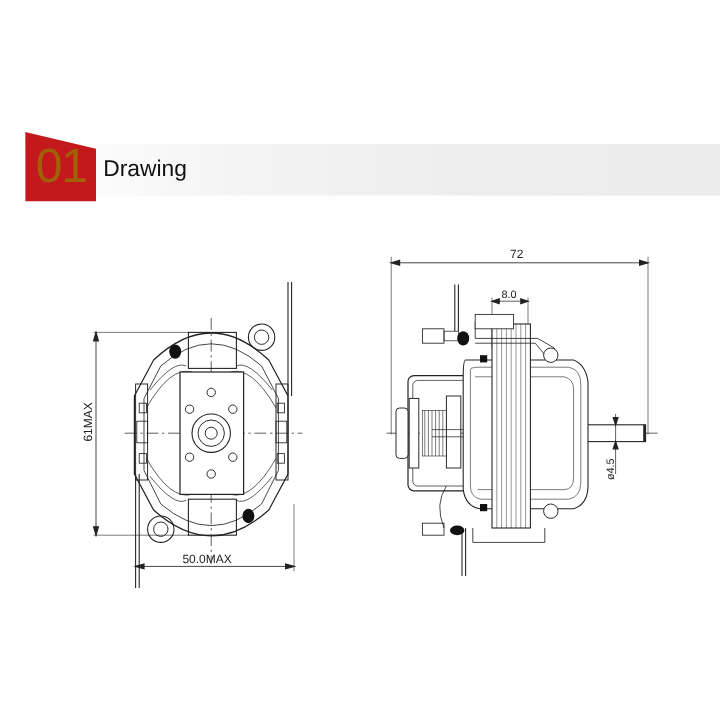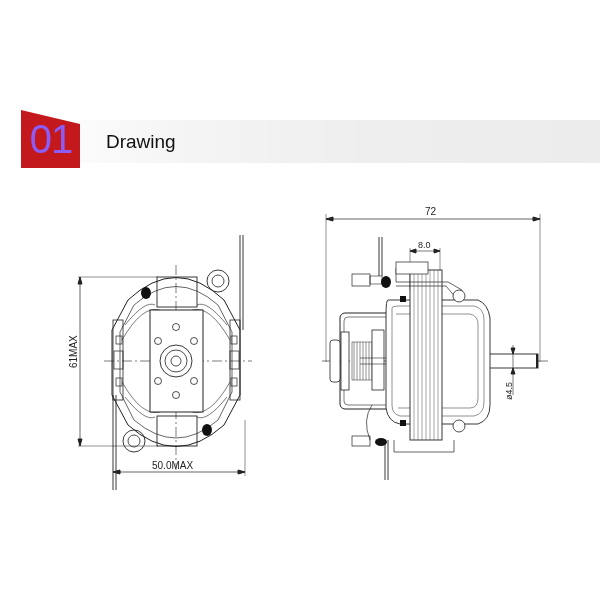--- a/index.html
+++ b/index.html
@@ -2,22 +2,22 @@
 <html><head>
 <meta charset="utf-8">
 <style>
   html,body{margin:0;padding:0;background:#ffffff;}
   body{width:600px;height:600px;position:relative;overflow:hidden;font-family:"Liberation Sans",sans-serif;}
   .banner-strip{position:absolute;left:21px;top:120px;width:579px;height:43px;
     background:linear-gradient(to right,#ffffff 0%,#f4f4f4 30%,#eeeeee 60%,#ececec 100%);}
   .badge{position:absolute;left:21px;top:110px;width:59px;height:58px;}
   .badge svg{position:absolute;left:0;top:0;}
   .badge-num{position:absolute;left:0;top:114px;width:80px;text-align:center;
-    font-size:40px;color:#8b5cf6;font-family:"Liberation Sans",sans-serif;font-weight:normal;letter-spacing:-1px;line-height:50px;left:20px;width:62px;}
-  .section-title{position:absolute;left:86px;top:130px;font-size:19px;color:#111111;line-height:24px;margin-left:20px;}
+    font-size:40px;color:#a16207;font-family:"Liberation Sans",sans-serif;font-weight:normal;letter-spacing:-1px;line-height:50px;left:20px;width:62px;}
+  .section-title{position:absolute;left:86px;top:130px;font-size:19px;color:#111111;line-height:24px;}
   .drawing{position:absolute;left:0;top:0;}
   .dim-text{font-family:"Liberation Sans",sans-serif;fill:#222;}
 </style>
 </head>
 <body>
 
 <div class="banner-strip"></div>
 <div class="badge">
   <svg width="59" height="58" viewBox="0 0 59 58">
     <polygon points="0,0 59,14 59,58 0,58" fill="#c3191d"></polygon>

